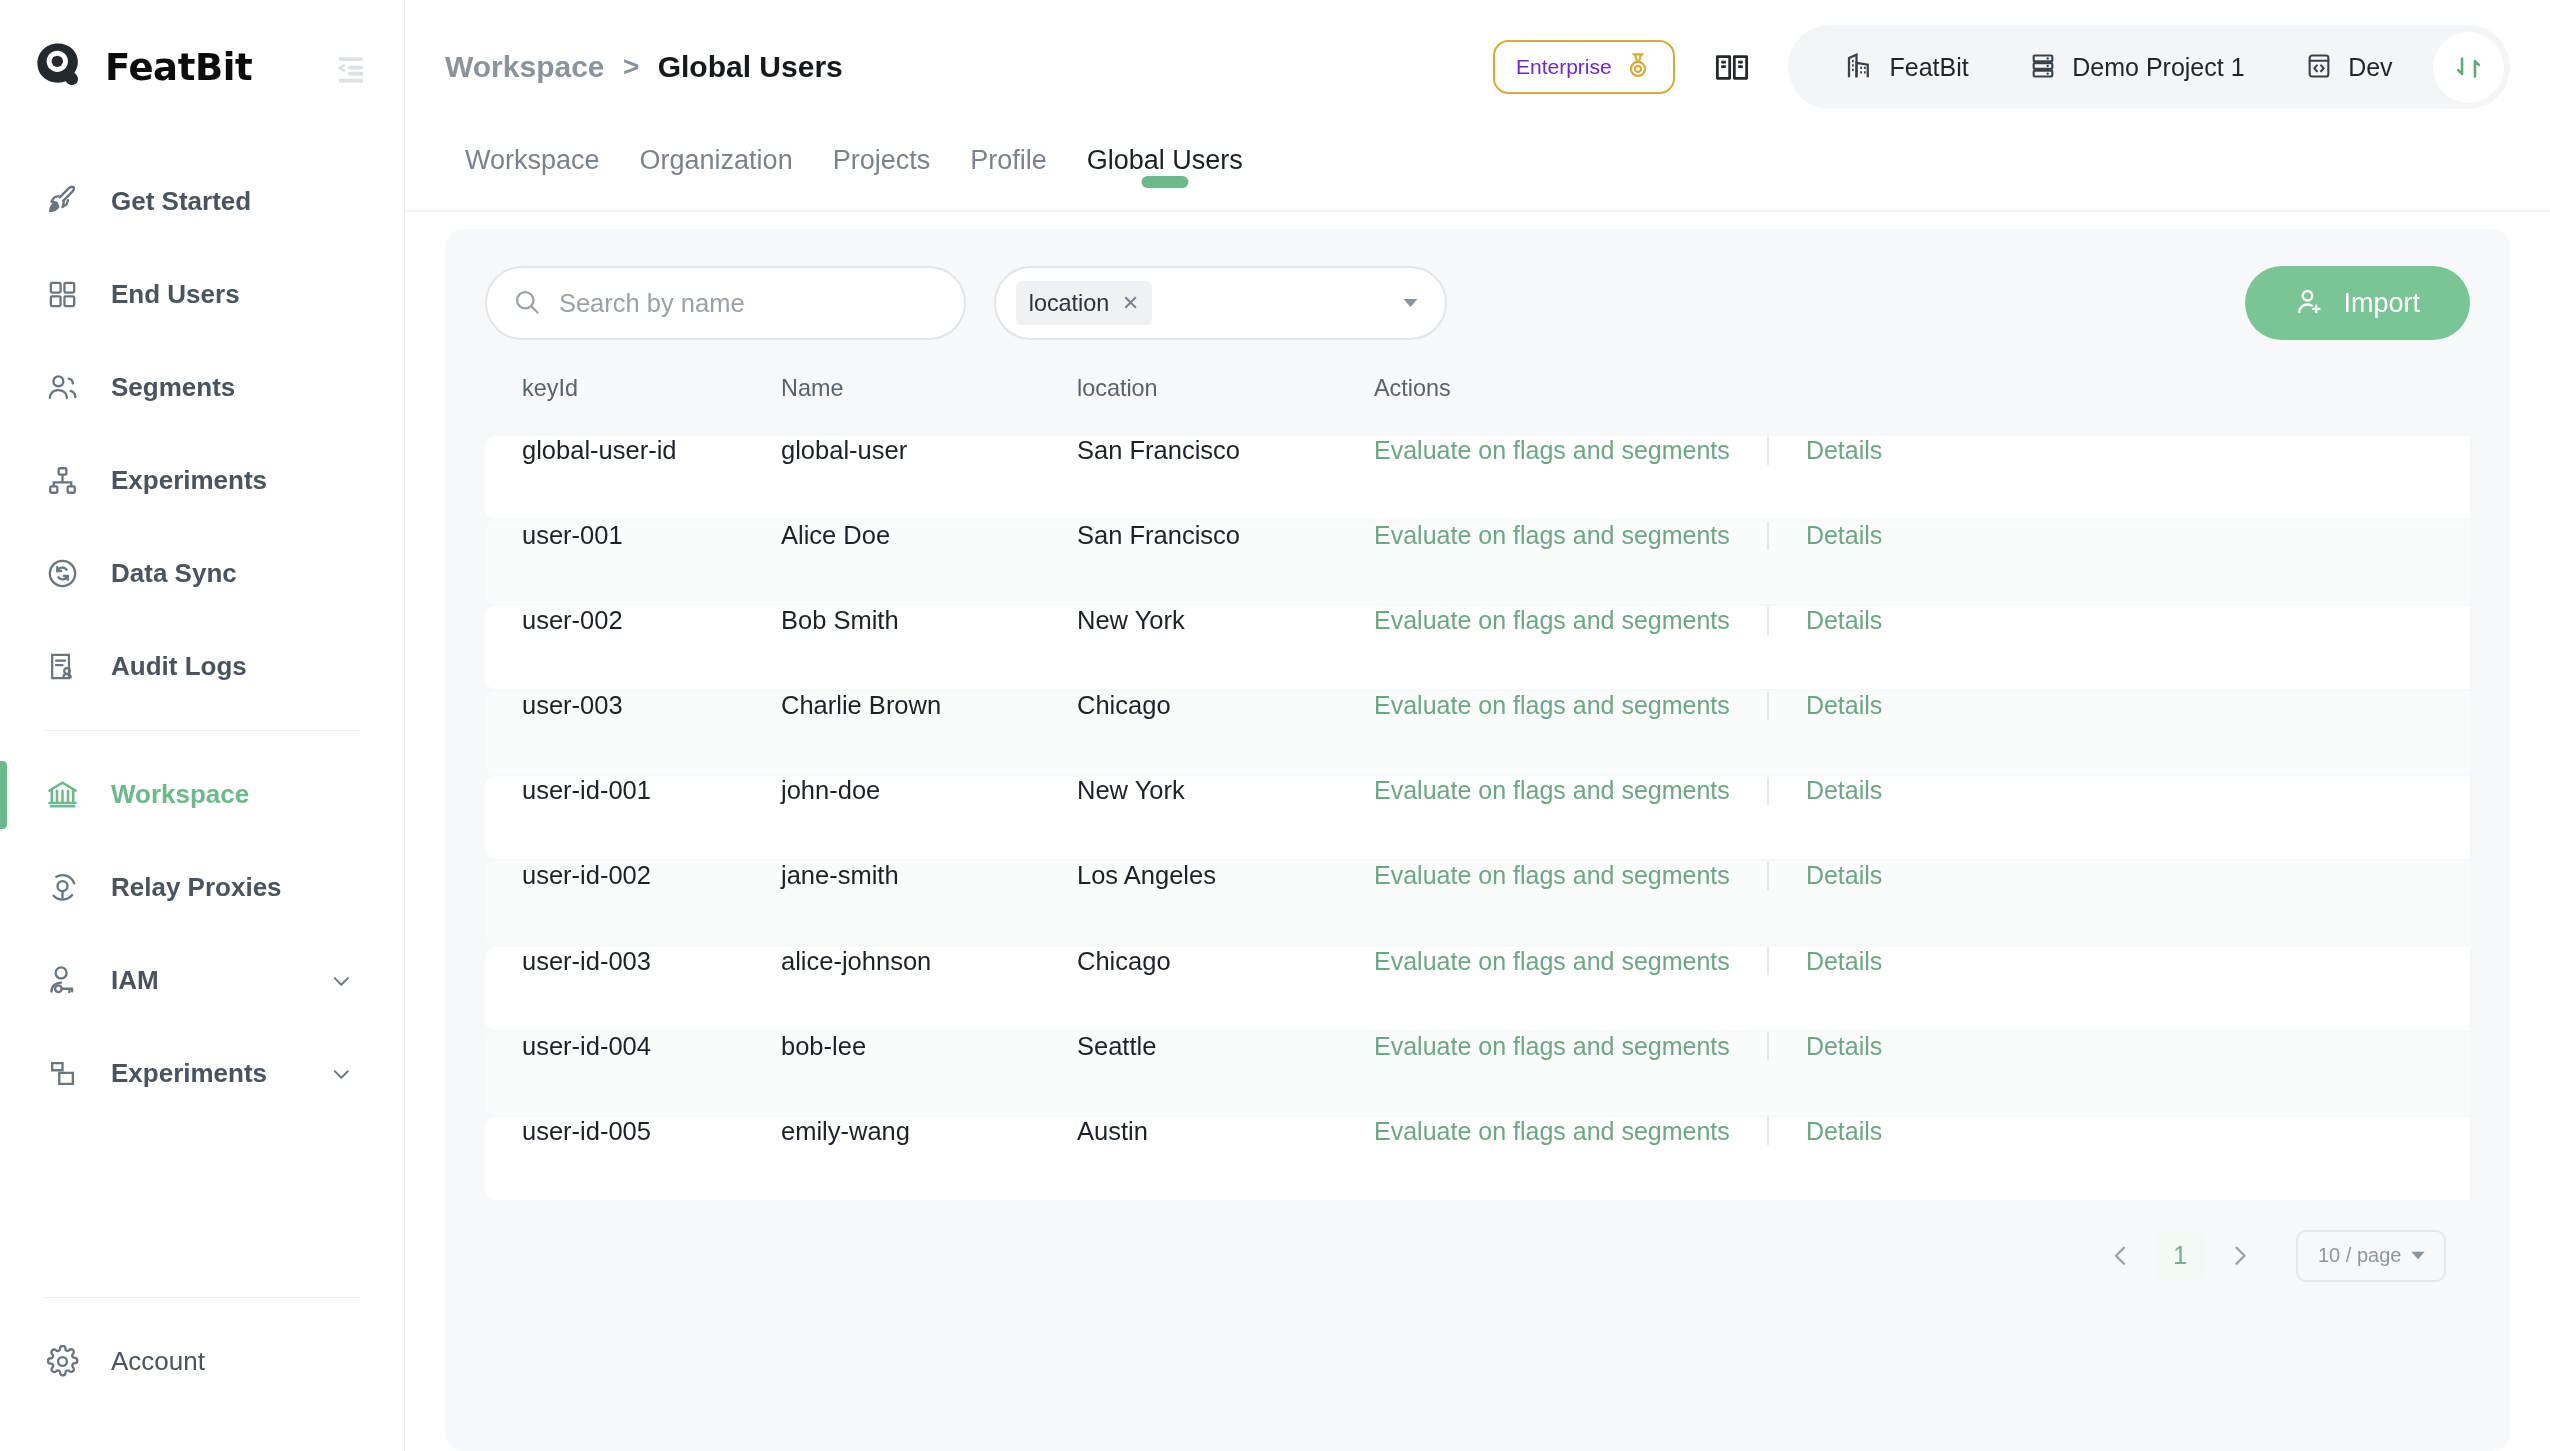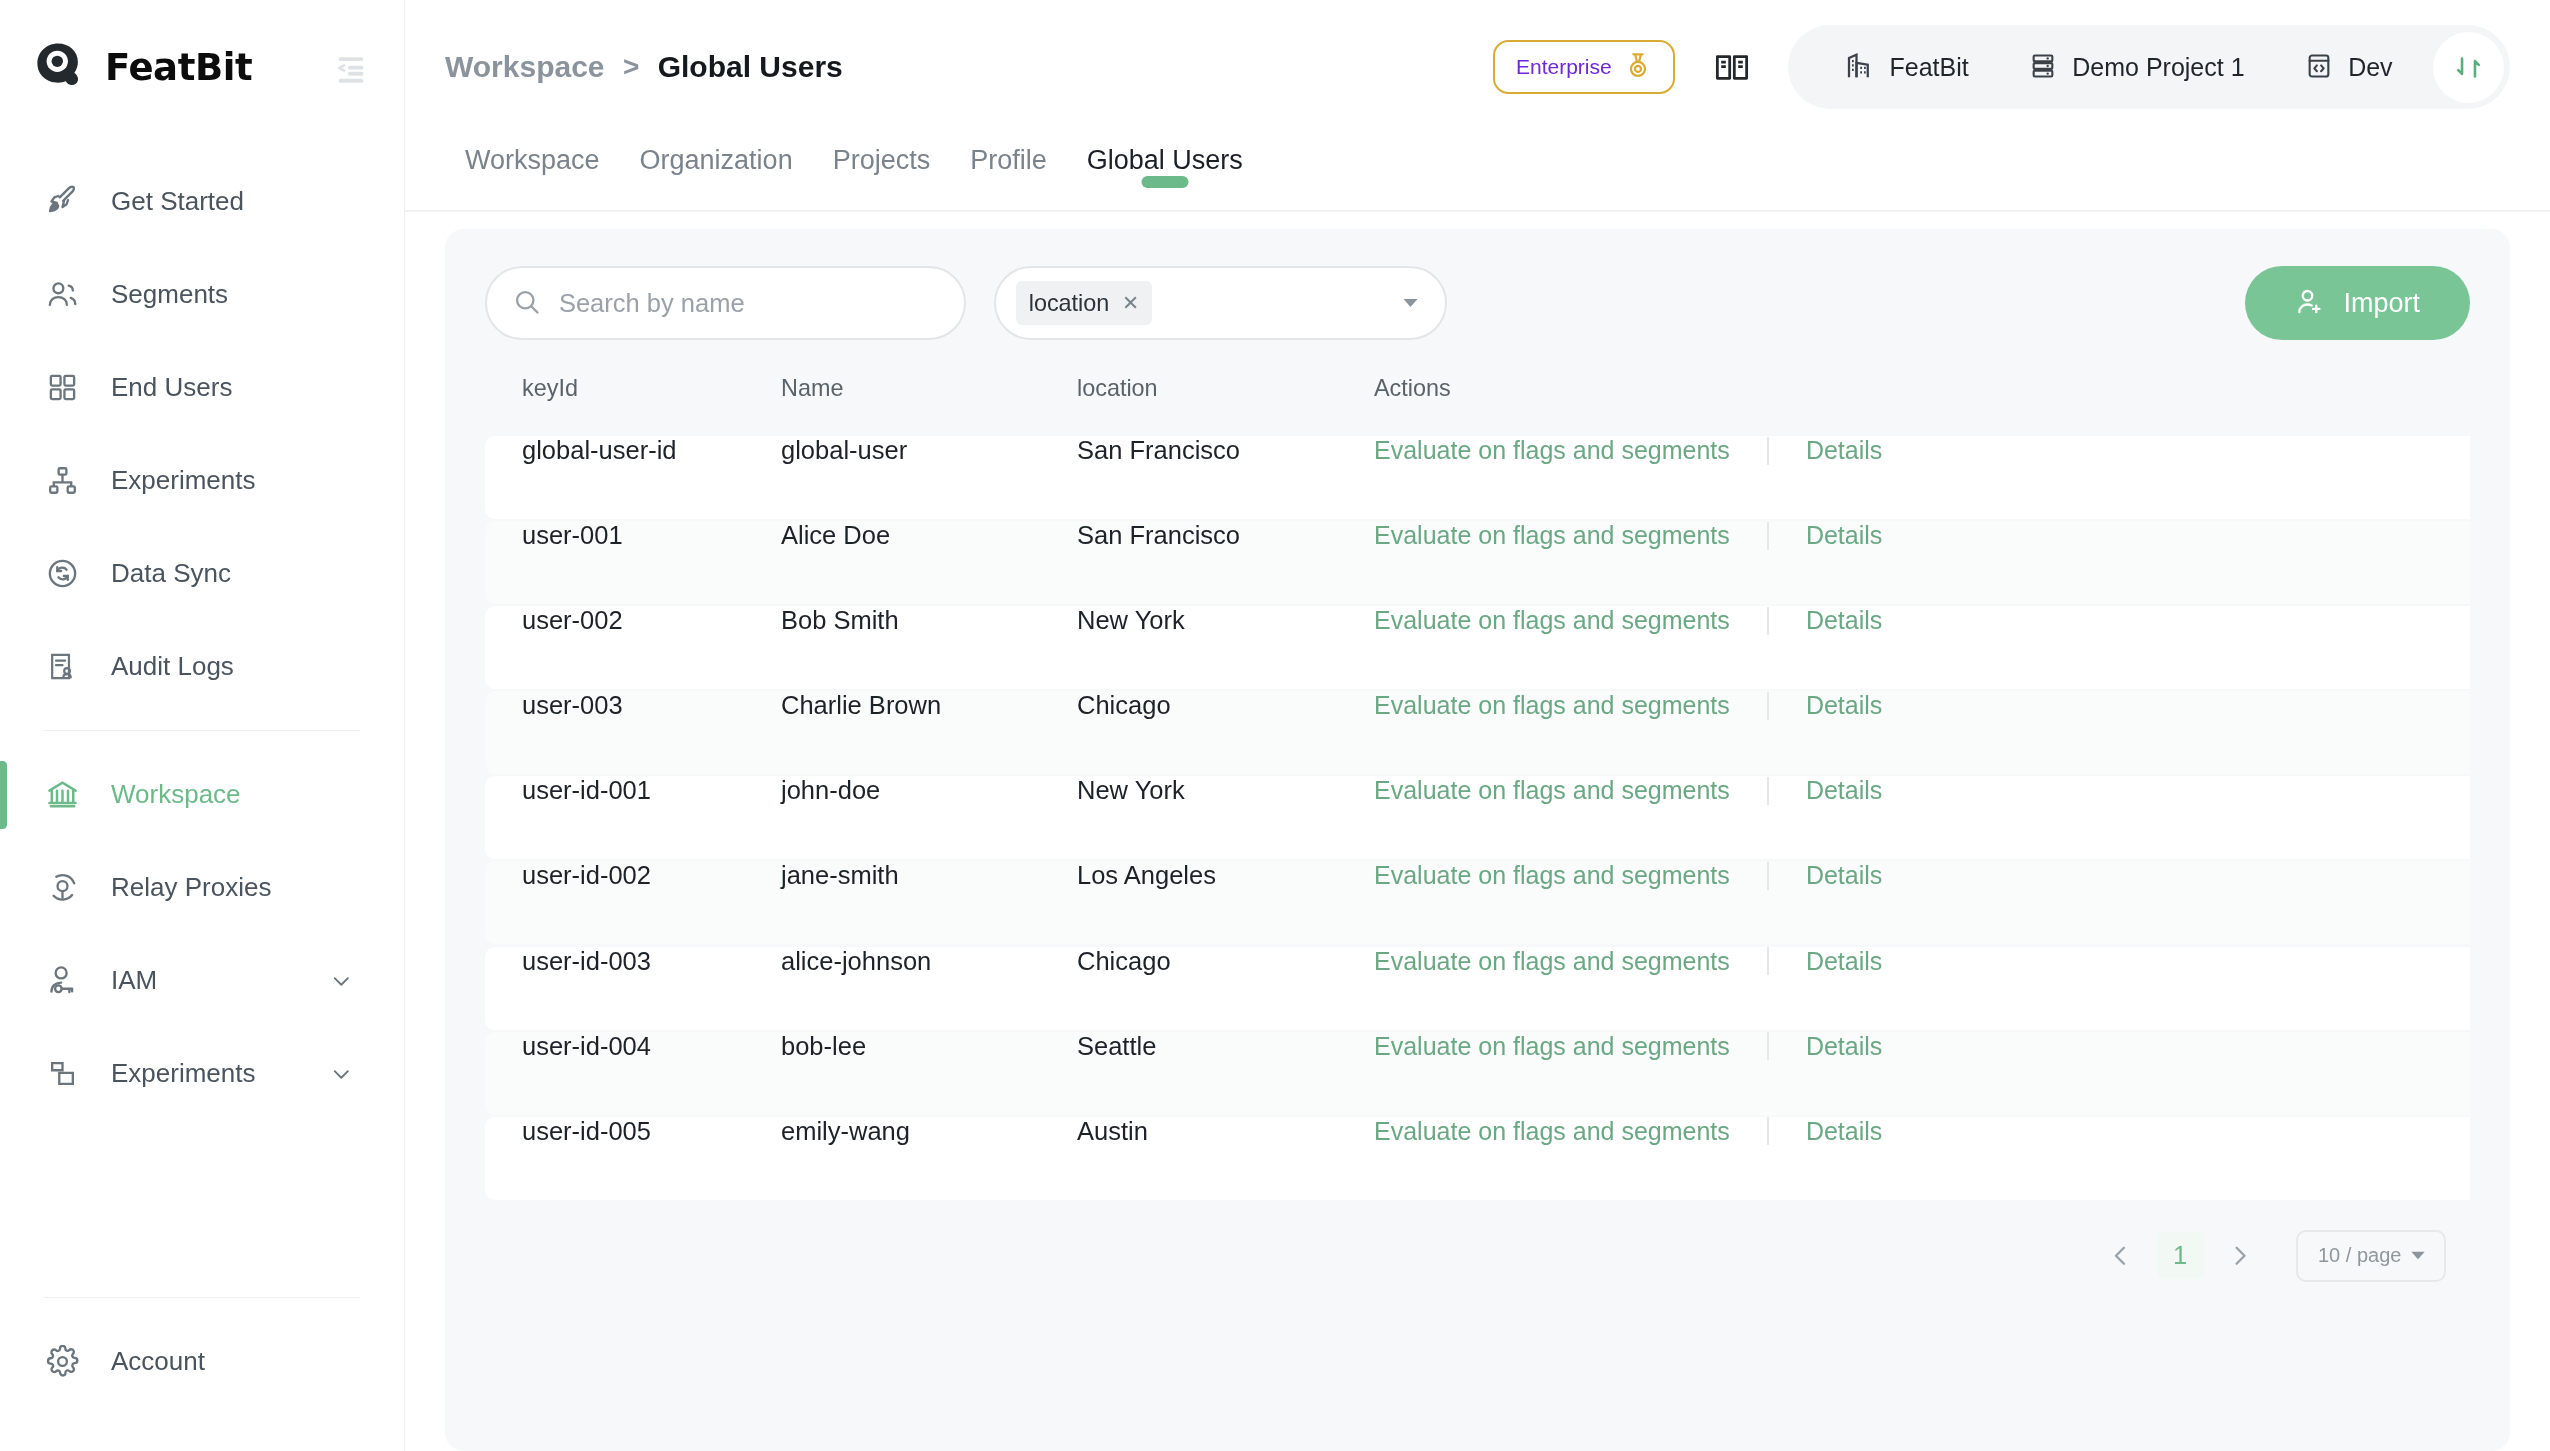--- a/index.html
+++ b/index.html
@@ -27,21 +27,21 @@
   .brand-name {
     font-size: 37px; font-weight: 700; letter-spacing: -0.4px;
     color: #0c0c0c; font-family: "DejaVu Sans", sans-serif;
   }
   .collapse-btn {
     position: absolute; right: 30px; top: 44px;
     width: 47px; height: 47px; display: flex;
     align-items: center; justify-content: center; cursor: pointer;
   }
 
-  .nav { padding-top: 21px; display: flex; flex-direction: column; }
+  .nav { padding-top: 21px; display: flex; flex-direction: column; font-weight: bold; }
   .nav-item {
     height: 93px; display: flex; align-items: center;
     padding-left: 44px; gap: 30px; cursor: pointer;
     position: relative; color: #5b6670;
   }
   .nav-item .nav-icon {
     width: 37px; height: 37px; flex: 0 0 37px;
     display: flex; align-items: center; justify-content: center;
   }
   .nav-item .nav-label {
@@ -253,39 +253,39 @@
             <path d="M9 8 6 9l-2 3 4 1"></path>
             <path d="M16 11l-1 3-3 2 1-4"></path>
           </svg>
         </span>
         <span class="nav-label">Get Started</span>
       </div>
 
 
       <div class="nav-item">
         <span class="nav-icon">
-          <svg viewBox="0 0 24 24" width="33" height="33" fill="none" stroke="#6b757e" stroke-width="1.7" stroke-linecap="round">
-            <circle cx="9" cy="7.5" r="3.6"></circle>
-            <path d="M2.8 19.5c0-3.4 2.8-5.6 6.2-5.6s6.2 2.2 6.2 5.6"></path>
-            <path d="M16.5 5.5c1.8.4 3 1.8 3 3.5M18 14.5c2 .7 3.3 2.4 3.3 4.4"></path>
-          </svg>
-        </span>
-        <span class="nav-label">Segments</span>
-      </div>
-
-      <div class="nav-item">
-        <span class="nav-icon">
           <svg viewBox="0 0 24 24" width="31" height="31" fill="none" stroke="#6b757e" stroke-width="1.8">
             <rect x="3" y="3" width="7.5" height="7.5" rx="1"></rect>
             <rect x="13.5" y="3" width="7.5" height="7.5" rx="1"></rect>
             <rect x="3" y="13.5" width="7.5" height="7.5" rx="1"></rect>
             <rect x="13.5" y="13.5" width="7.5" height="7.5" rx="1"></rect>
           </svg>
         </span>
         <span class="nav-label">End Users</span>
+      </div>
+
+      <div class="nav-item">
+        <span class="nav-icon">
+          <svg viewBox="0 0 24 24" width="33" height="33" fill="none" stroke="#6b757e" stroke-width="1.7" stroke-linecap="round">
+            <circle cx="9" cy="7.5" r="3.6"></circle>
+            <path d="M2.8 19.5c0-3.4 2.8-5.6 6.2-5.6s6.2 2.2 6.2 5.6"></path>
+            <path d="M16.5 5.5c1.8.4 3 1.8 3 3.5M18 14.5c2 .7 3.3 2.4 3.3 4.4"></path>
+          </svg>
+        </span>
+        <span class="nav-label">Segments</span>
       </div>
 
       <div class="nav-item">
         <span class="nav-icon">
           <svg viewBox="0 0 24 24" width="31" height="31" fill="none" stroke="#6b757e" stroke-width="1.8">
             <rect x="9" y="2.5" width="6" height="5" rx="1"></rect>
             <rect x="2.5" y="16.5" width="5.5" height="5" rx="1"></rect>
             <rect x="16" y="16.5" width="5.5" height="5" rx="1"></rect>
             <path d="M12 7.5v4M5.25 16.5v-3H18.75v3M12 11.5v2"></path>
           </svg>

